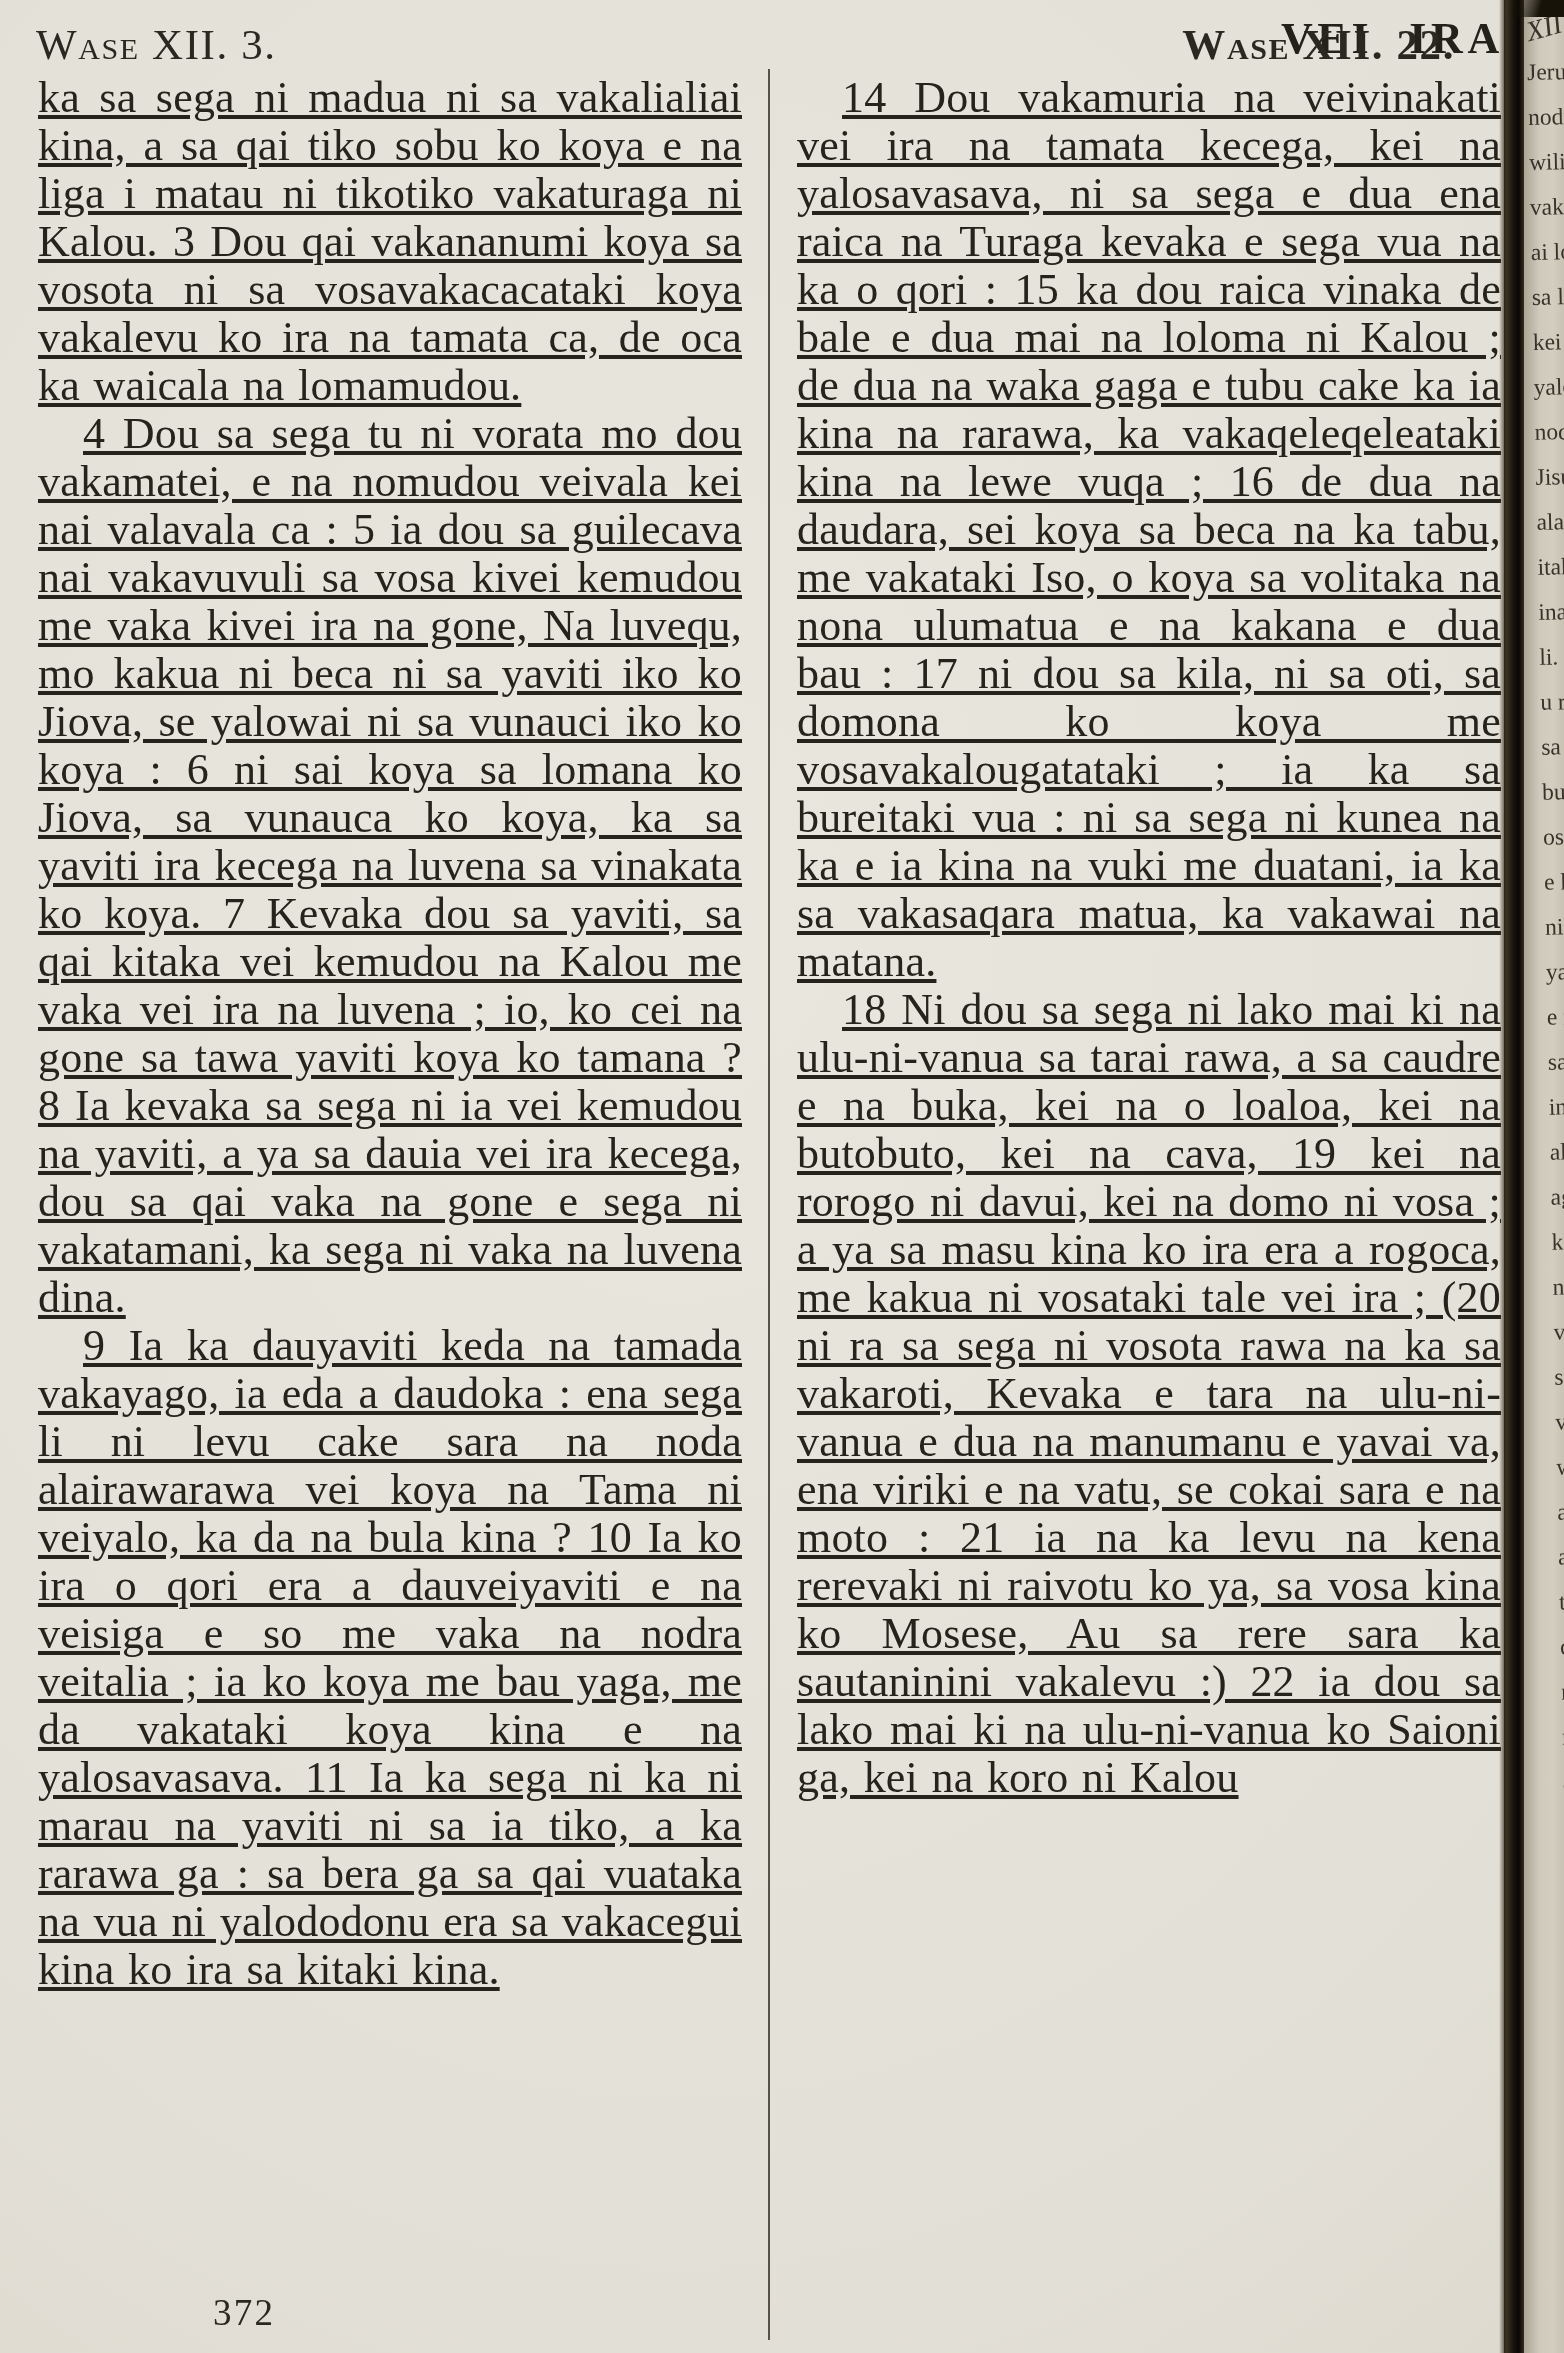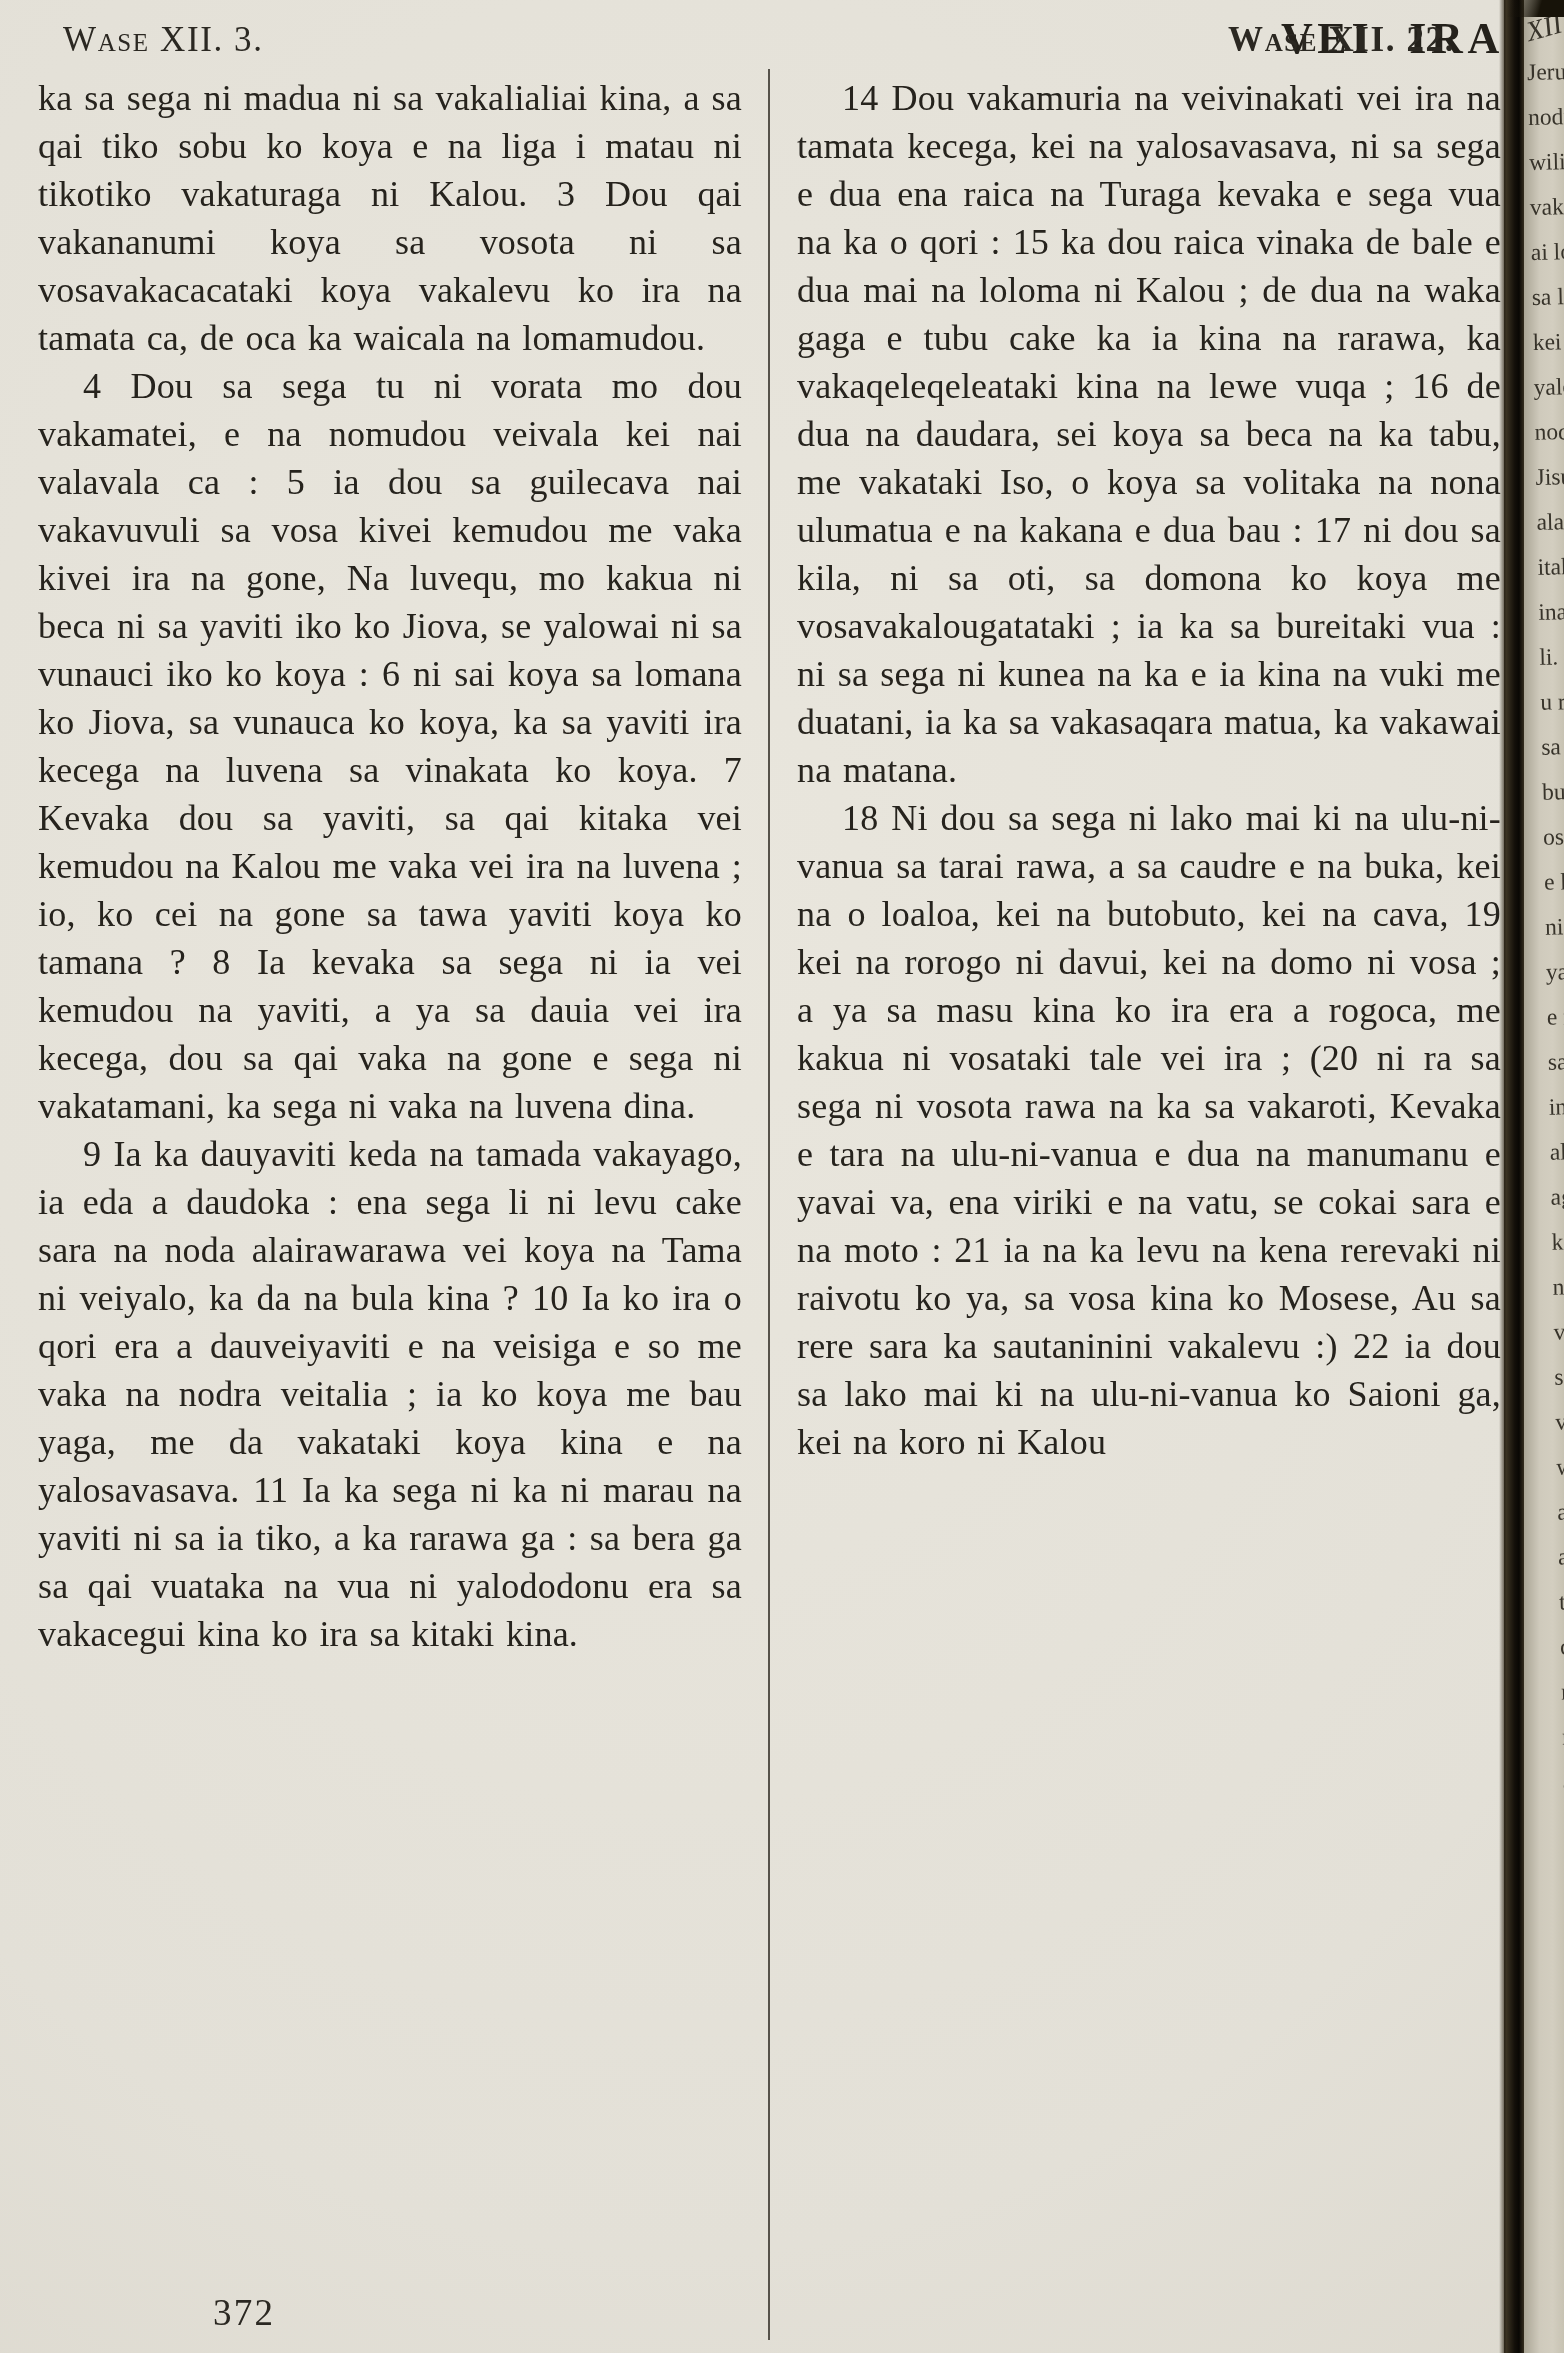--- a/index.html
+++ b/index.html
@@ -19,25 +19,24 @@
     position: absolute;
     left: 0; top: 0;
     width: 1504px; height: 2354px;
     background: radial-gradient(130% 105% at 45% 38%, #e9e6dd 0%, #e3e0d7 55%, #d9d5ca 88%, #d2cec2 100%);
   }
 
   .h-left, .h-right {
     position: absolute;
     top: 20.3px;
     font-variant: small-caps;
-    font-size: 35px;
+    font-size: 43px;
     letter-spacing: 1.6px;
     color: #2b2822;
     white-space: nowrap;
-    margin-left: 27px;
   }
   .h-left  { left: 36px; }
   .h-right { right: 49px; font-weight: bold; }
   .h-center {
     position: absolute;
     left: 0; right: 0; top: 12.5px;
     text-align: right;
     font-weight: bold;
     font-size: 44px;
     letter-spacing: 4.7px;
@@ -55,26 +54,27 @@
 
   .columns {
     position: absolute;
     left: 38px; top: 74px;
     width: 1463px;
     display: flex;
     gap: 55px;
   }
   .col {
     width: 704px;
-    font-size: 36px;
+    font-size: 44px;
     line-height: 48px;
     text-align: justify;
     word-spacing: 2.3px;
     letter-spacing: 0.2px;
     color: #26231d;
+    text-decoration: underline;
   }
   .para { margin: 0; }
   .para.indent { text-indent: 45px; }
 
   .page-number {
     position: absolute;
     left: 213px; top: 2291px;
     font-size: 37px;
     letter-spacing: 2.3px;
     color: #2b2822;

